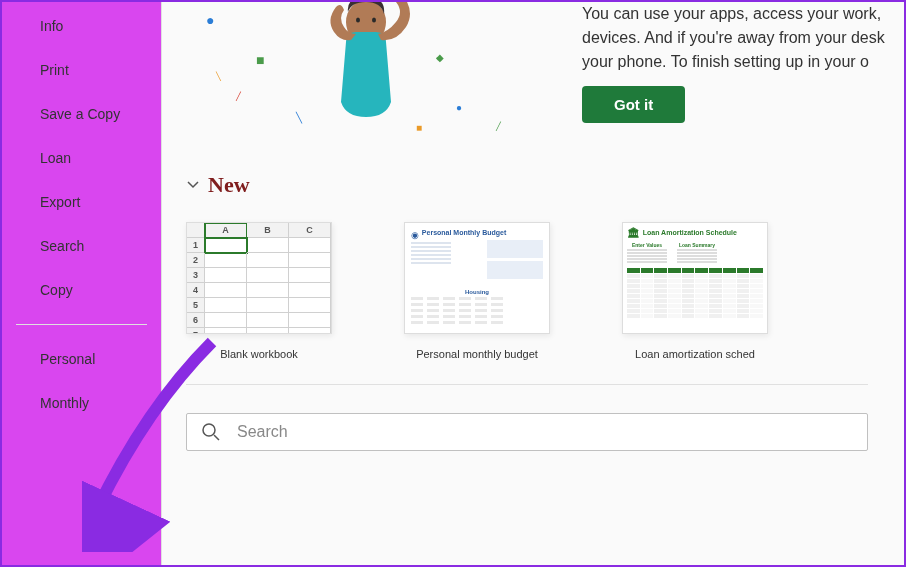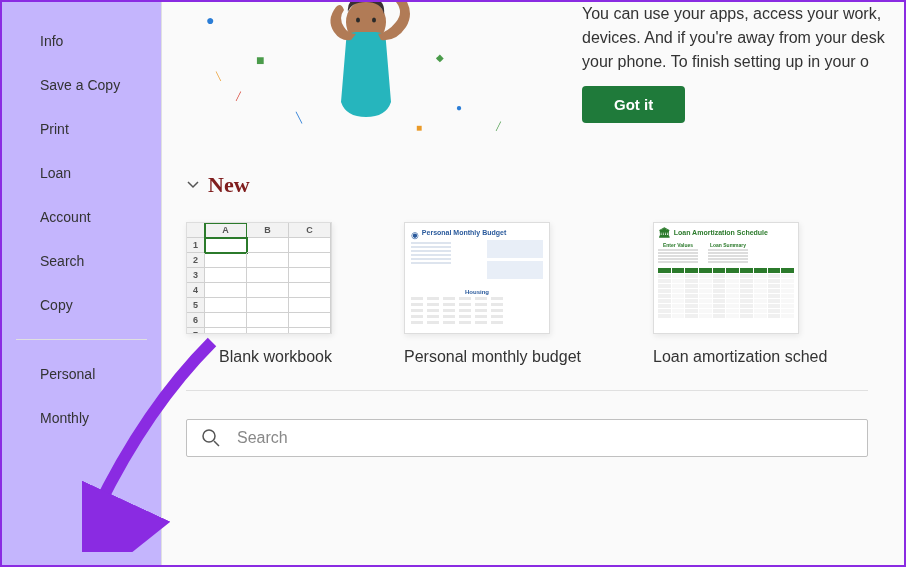--- a/index.html
+++ b/index.html
@@ -1,36 +1,36 @@
 <!DOCTYPE html>
 <html><head>
   <meta charset="utf-8">
   <style>
     * { margin: 0; padding: 0; box-sizing: border-box; }
     body { font-family: 'Segoe UI', Tahoma, sans-serif; overflow: hidden; width: 906px; height: 567px; background: #fff; position: relative; border: 2px solid #8a2be2; }
     .container { display: flex; height: 100%; }
-    .sidebar { width: 160px; background: #c4b5fd; border-right: 1px solid #e0e0e0; padding: 17px 0; display: flex; flex-direction: column; }
+    .sidebar { width: 160px; background: #d946ef; border-right: 1px solid #e0e0e0; padding: 2px 0; display: flex; flex-direction: column; }
     .side-group { flex: 0 0 auto; }
     .side-item { padding: 14px 14px 14px 38px; font-size: 14px; color: #333; cursor: pointer; }
     .side-sep { height: 1px; background: #e0e0e0; margin: 12px 14px; }
     .main { flex: 1; padding: 0 0 0 24px; overflow: hidden; position: relative; background: #fafafa; }
     .hero { display: flex; align-items: flex-start; padding: 0 0 16px 0; position: relative; height: 140px; }
     .hero-illustration { width: 380px; height: 130px; position: relative; flex-shrink: 0; }
     .person { position: absolute; left: 120px; top: -10px; }
     .confetti { position: absolute; }
     .hero-text { flex: 1; padding: 0 8px 0 16px; }
     .hero-text p { font-size: 16px; color: #333; line-height: 1.5; }
     .got-it { margin-top: 12px; background: #1f7a3a; color: #fff; border: none; padding: 10px 32px; font-size: 15px; border-radius: 4px; cursor: pointer; font-weight: 600; }
     .section-head { display: flex; align-items: center; gap: 8px; margin: 30px 0 24px 0; }
     .chev { font-size: 12px; color: #555; }
     .section-head h2 { font-size: 22px; font-weight: 600; color: #7f1d1d; font-family: Liberation Serif, serif; }
     .templates { display: flex; gap: 72px; margin-bottom: 24px; }
     .tpl { text-align: center; cursor: pointer; flex-shrink: 0; }
     .tpl-thumb { width: 146px; height: 112px; border: 1px solid #ddd; background: #fff; box-shadow: 1px 2px 6px rgba(0,0,0,0.08); margin-bottom: 14px; position: relative; overflow: hidden; }
-    .tpl-label { font-size: 16px; color: #333; text-align: right; }
+    .tpl-label { font-size: 11px; color: #333; }
     .divider { height: 1px; background: #e0e0e0; margin: 18px 36px 28px 0; }
     .search-wrap { margin-right: 36px; border-radius: 15px; }
     .search-box { display: flex; align-items: center; border: 1px solid #c0c0c0; background: #fff; border-radius: 2px; padding: 8px 14px; }
     .search-icon { width: 20px; height: 20px; margin-right: 16px; }
     .search-input { border: none; outline: none; font-size: 16px; flex: 1; color: #333; }
     .search-input::placeholder { color: #888; }
     .arrow-callout { position: absolute; left: 80px; top: 330px; pointer-events: none; z-index: 10; }
 
     
     .bw-grid { display: grid; grid-template-columns: 18px repeat(3, 42px); grid-auto-rows: 15px; font-size: 9px; color: #555; }
@@ -59,24 +59,24 @@
     .lt-cell { background: #f0f0f0; height: 4px; }
     .lt-cell:nth-child(even) { background: #f8f8f8; }
   </style>
 </head>
 <body>
 
 <div class="container">
   <div class="sidebar">
     <div class="side-group">
       <div class="side-item">Info</div>
+      <div class="side-item">Print</div>
       <div class="side-item">Save a Copy</div>
-      <div class="side-item">Print</div>
       <div class="side-item">Loan</div>
-      <div class="side-item">Account</div>
+      <div class="side-item">Export</div>
       <div class="side-item">Search</div>
       <div class="side-item">Copy</div>
     </div>
     <div class="side-sep"></div>
     <div class="side-group">
       <div class="side-item">Personal</div>
       <div class="side-item">Monthly</div>
     </div>
   </div>
 

